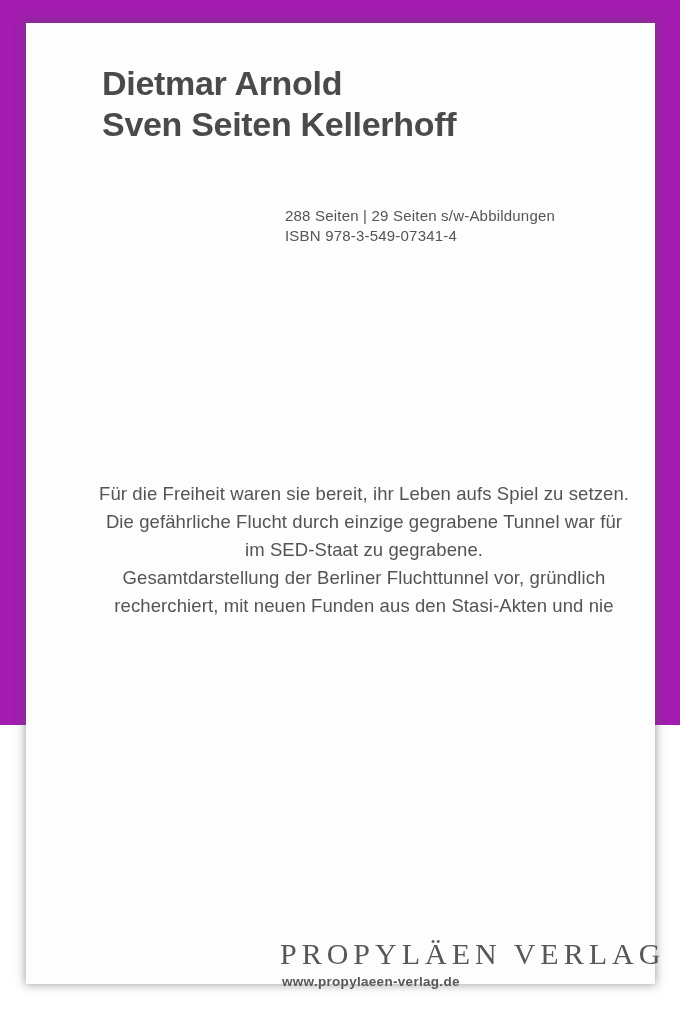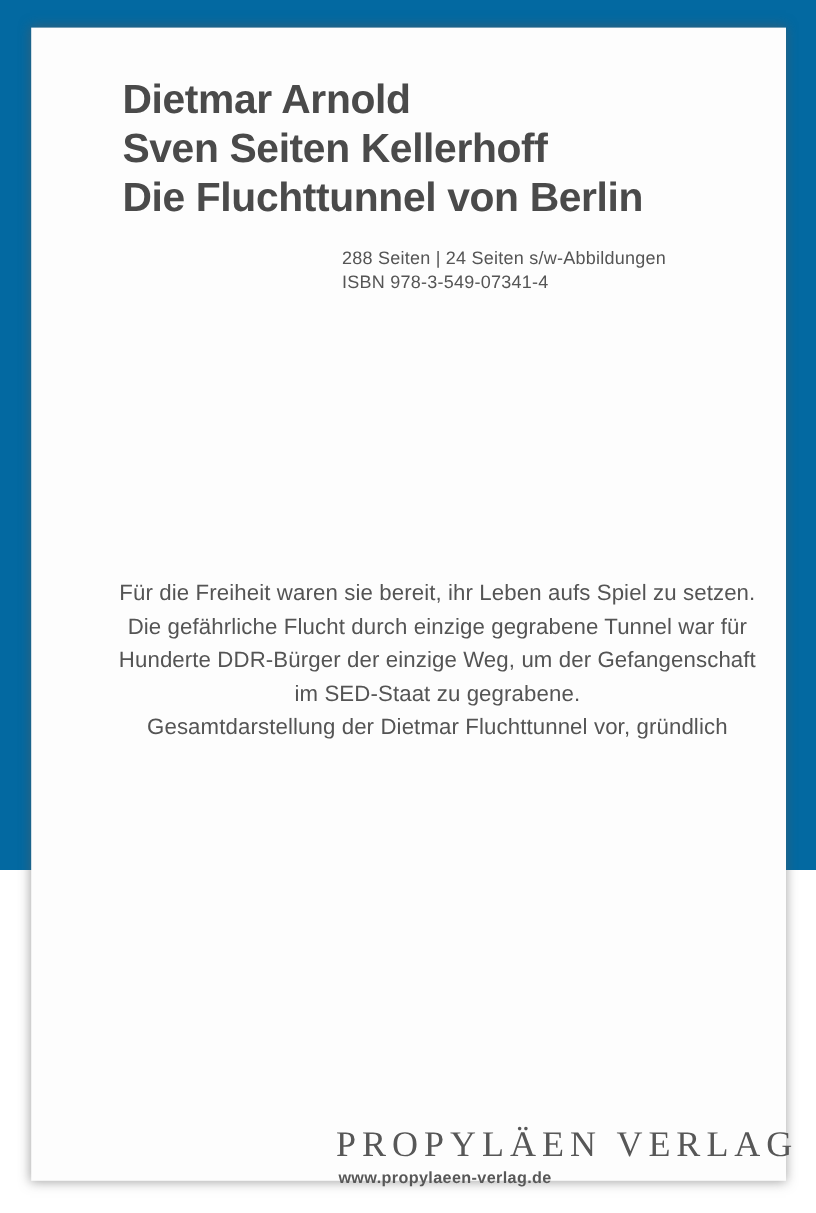--- a/index.html
+++ b/index.html
@@ -9,21 +9,21 @@
     height: 1011px;
     background: #ffffff;
     overflow: hidden;
     font-family: "Liberation Sans", sans-serif;
   }
 
   .canvas {
     position: relative;
     width: 680px;
     height: 725px;
-    background: #0369a1;
+    background: #a21caf;
   }
 
   
   .page {
     position: absolute;
     left: 26px;
     top: 23px;
     width: 629px;
     height: 961px;
     background: #fdfdfd;
@@ -92,34 +92,33 @@
 </style>
 </head>
 <body>
 
 <div class="canvas">
   <div class="page">
 
     <header class="title-block">
       <h1 class="title-line">Dietmar Arnold</h1>
       <h1 class="title-line">Sven Seiten Kellerhoff</h1>
-      <h1 class="title-line">Die Fluchttunnel von Berlin</h1>
     </header>
 
     <div class="details">
-      <div>288 Seiten | 24 Seiten s/w-Abbildungen</div>
+      <div>288 Seiten | 29 Seiten s/w-Abbildungen</div>
       <div>ISBN 978-3-549-07341-4</div>
     </div>
 
     <div class="description">
       <div>Für die Freiheit waren sie bereit, ihr Leben aufs Spiel zu setzen.</div>
       <div>Die gefährliche Flucht durch einzige gegrabene Tunnel war für</div>
-      <div>Hunderte DDR-Bürger der einzige Weg, um der Gefangenschaft</div>
       <div>im SED-Staat zu gegrabene.</div>
-      <div>Gesamtdarstellung der Dietmar Fluchttunnel vor, gründlich</div>
+      <div>Gesamtdarstellung der Berliner Fluchttunnel vor, gründlich</div>
+      <div>recherchiert, mit neuen Funden aus den Stasi-Akten und nie</div>
     </div>
 
     <footer class="publisher">
       <div class="publisher-name">PROPYLÄEN VERLAG</div>
       <div class="publisher-url">www.propylaeen-verlag.de</div>
     </footer>
 
   </div>
 </div>
 

